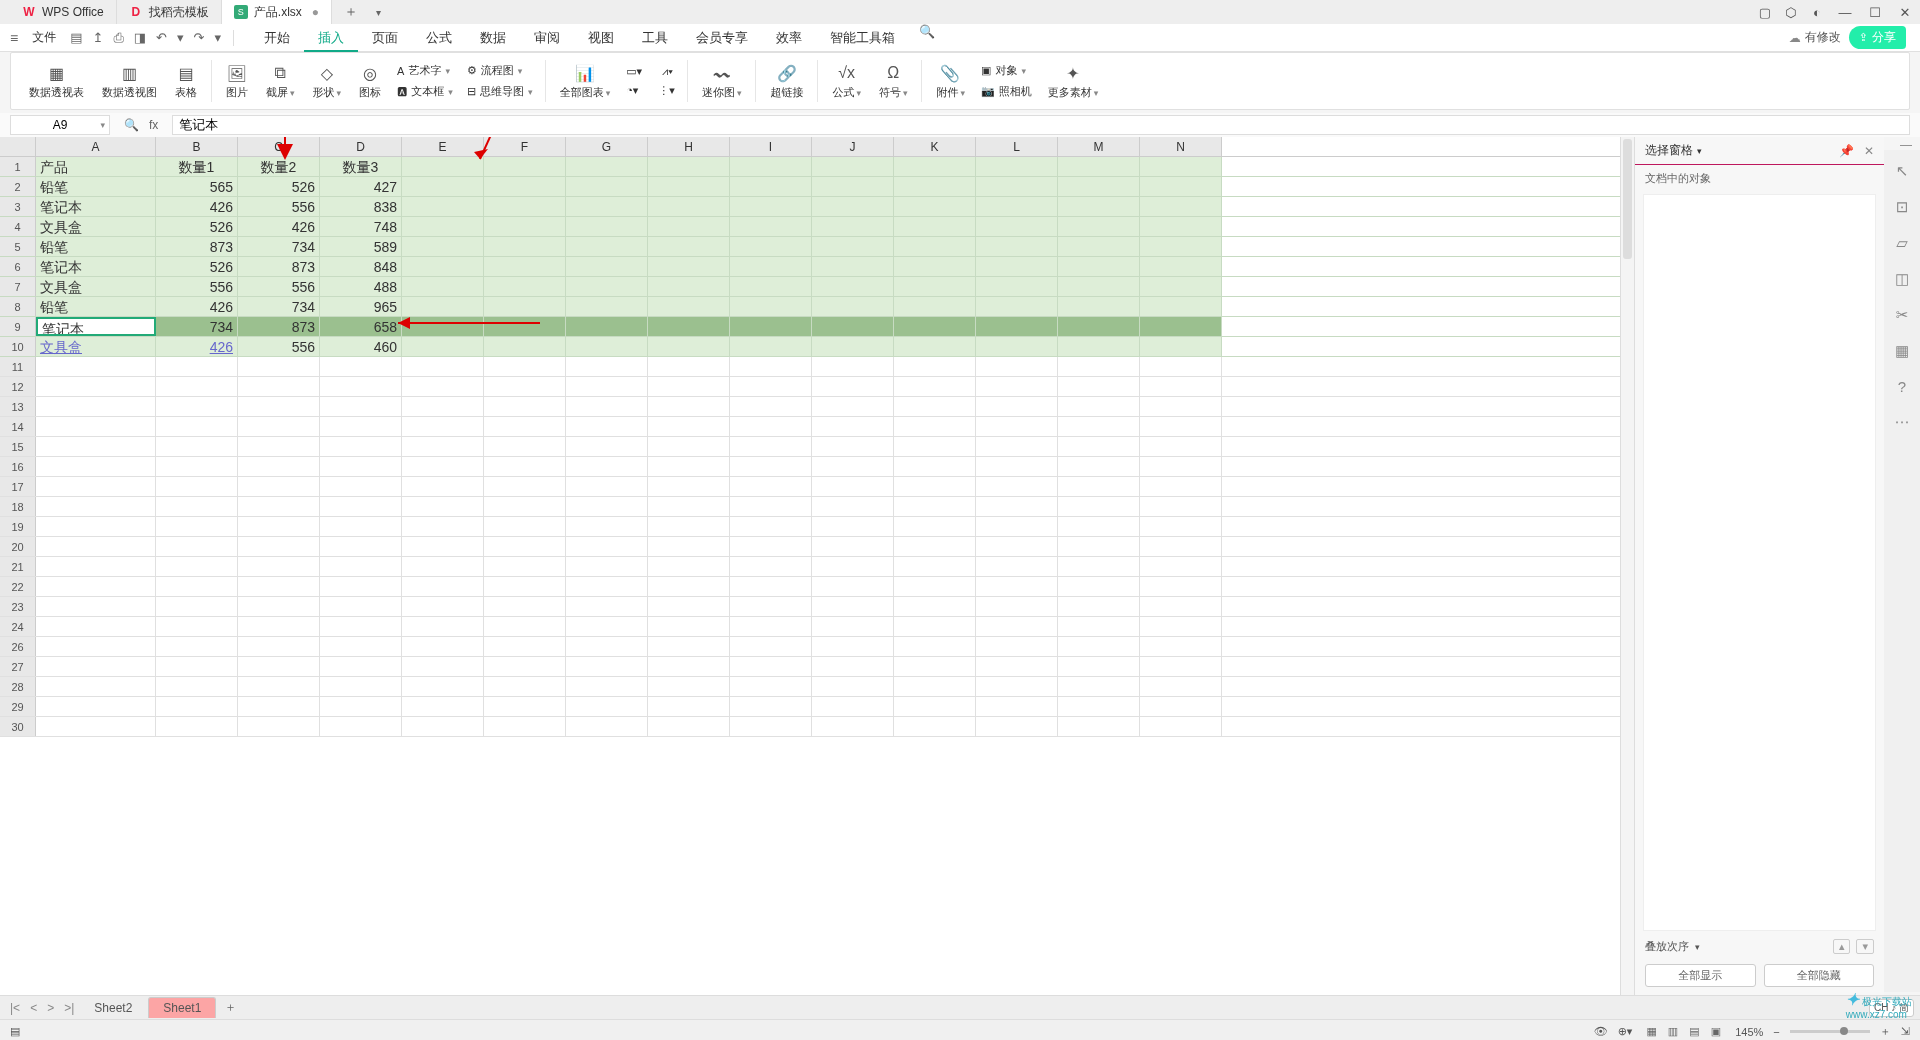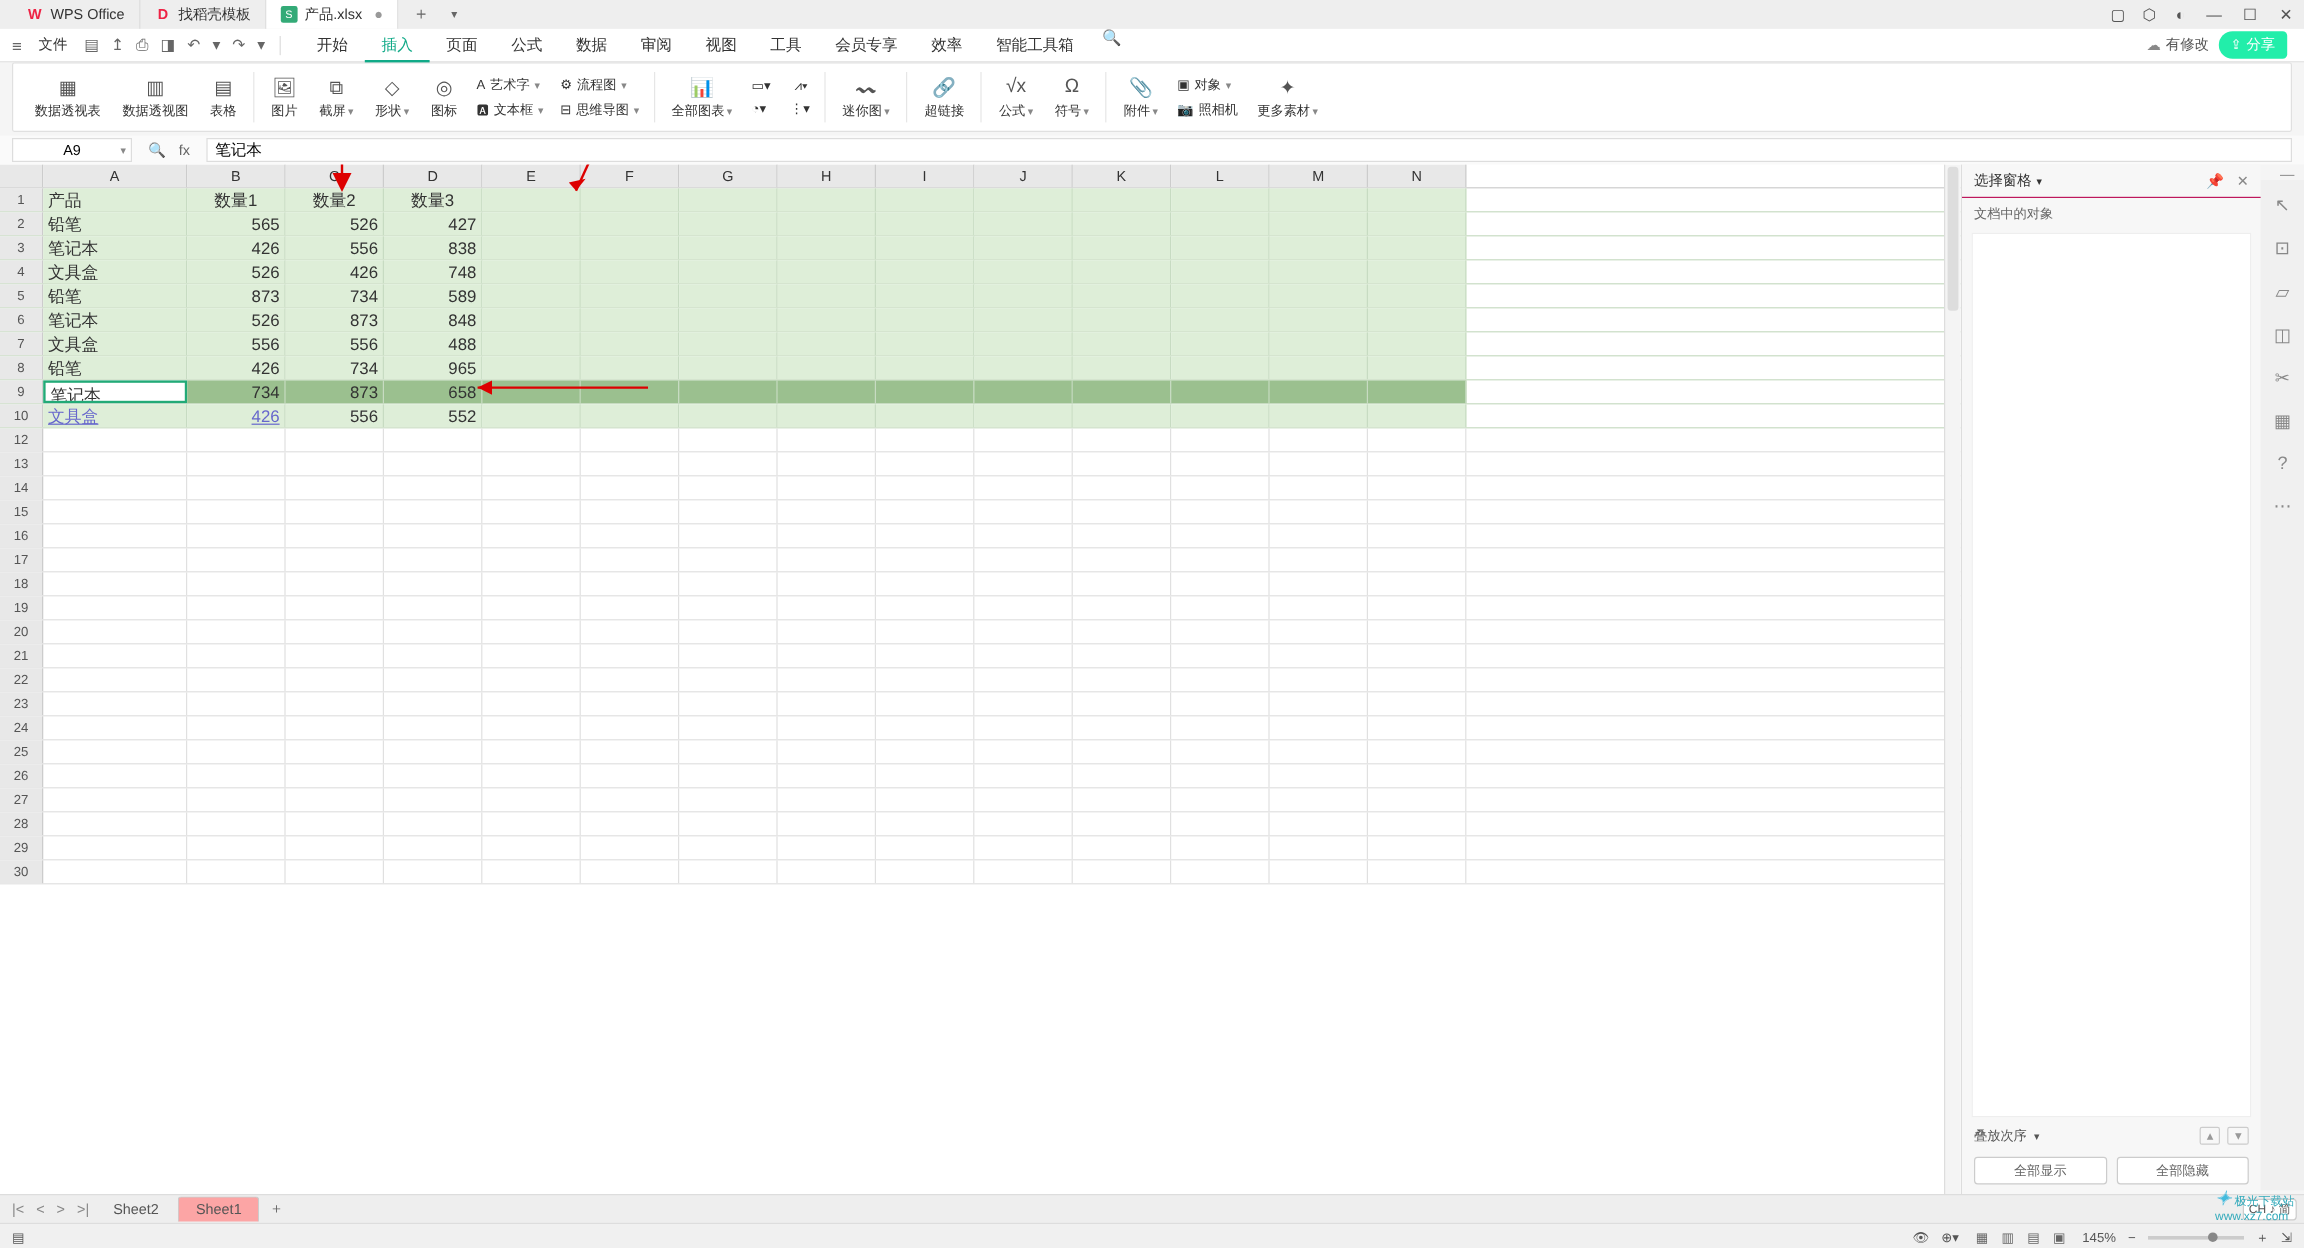--- a/index.html
+++ b/index.html
@@ -494,21 +494,38 @@
           <div class="cell cO"></div>
           <div class="cell cO"></div>
           <div class="cell cO"></div>
           <div class="cell cO"></div>
         </div>
         <div class="row data-region">
           <div class="rowh">10</div>
           <div class="cell cA link-cell">文具盒</div>
           <div class="cell cBCD link-cell">426</div>
           <div class="cell cBCD">556</div>
-          <div class="cell cBCD">552</div>
+          <div class="cell cBCD">460</div>
+          <div class="cell cO"></div>
+          <div class="cell cO"></div>
+          <div class="cell cO"></div>
+          <div class="cell cO"></div>
+          <div class="cell cO"></div>
+          <div class="cell cO"></div>
+          <div class="cell cO"></div>
+          <div class="cell cO"></div>
+          <div class="cell cO"></div>
+          <div class="cell cO"></div>
+        </div>
+        <div class="row">
+          <div class="rowh">11</div>
+          <div class="cell cA"></div>
+          <div class="cell cBCD"></div>
+          <div class="cell cBCD"></div>
+          <div class="cell cBCD"></div>
           <div class="cell cO"></div>
           <div class="cell cO"></div>
           <div class="cell cO"></div>
           <div class="cell cO"></div>
           <div class="cell cO"></div>
           <div class="cell cO"></div>
           <div class="cell cO"></div>
           <div class="cell cO"></div>
           <div class="cell cO"></div>
           <div class="cell cO"></div>
@@ -712,37 +729,20 @@
           <div class="cell cO"></div>
           <div class="cell cO"></div>
           <div class="cell cO"></div>
           <div class="cell cO"></div>
           <div class="cell cO"></div>
           <div class="cell cO"></div>
           <div class="cell cO"></div>
         </div>
         <div class="row">
           <div class="rowh">24</div>
-          <div class="cell cA"></div>
-          <div class="cell cBCD"></div>
-          <div class="cell cBCD"></div>
-          <div class="cell cBCD"></div>
-          <div class="cell cO"></div>
-          <div class="cell cO"></div>
-          <div class="cell cO"></div>
-          <div class="cell cO"></div>
-          <div class="cell cO"></div>
-          <div class="cell cO"></div>
-          <div class="cell cO"></div>
-          <div class="cell cO"></div>
-          <div class="cell cO"></div>
-          <div class="cell cO"></div>
-        </div>
-        <div class="row">
-          <div class="rowh">25</div>
           <div class="cell cA"></div>
           <div class="cell cBCD"></div>
           <div class="cell cBCD"></div>
           <div class="cell cBCD"></div>
           <div class="cell cO"></div>
           <div class="cell cO"></div>
           <div class="cell cO"></div>
           <div class="cell cO"></div>
           <div class="cell cO"></div>
           <div class="cell cO"></div>

